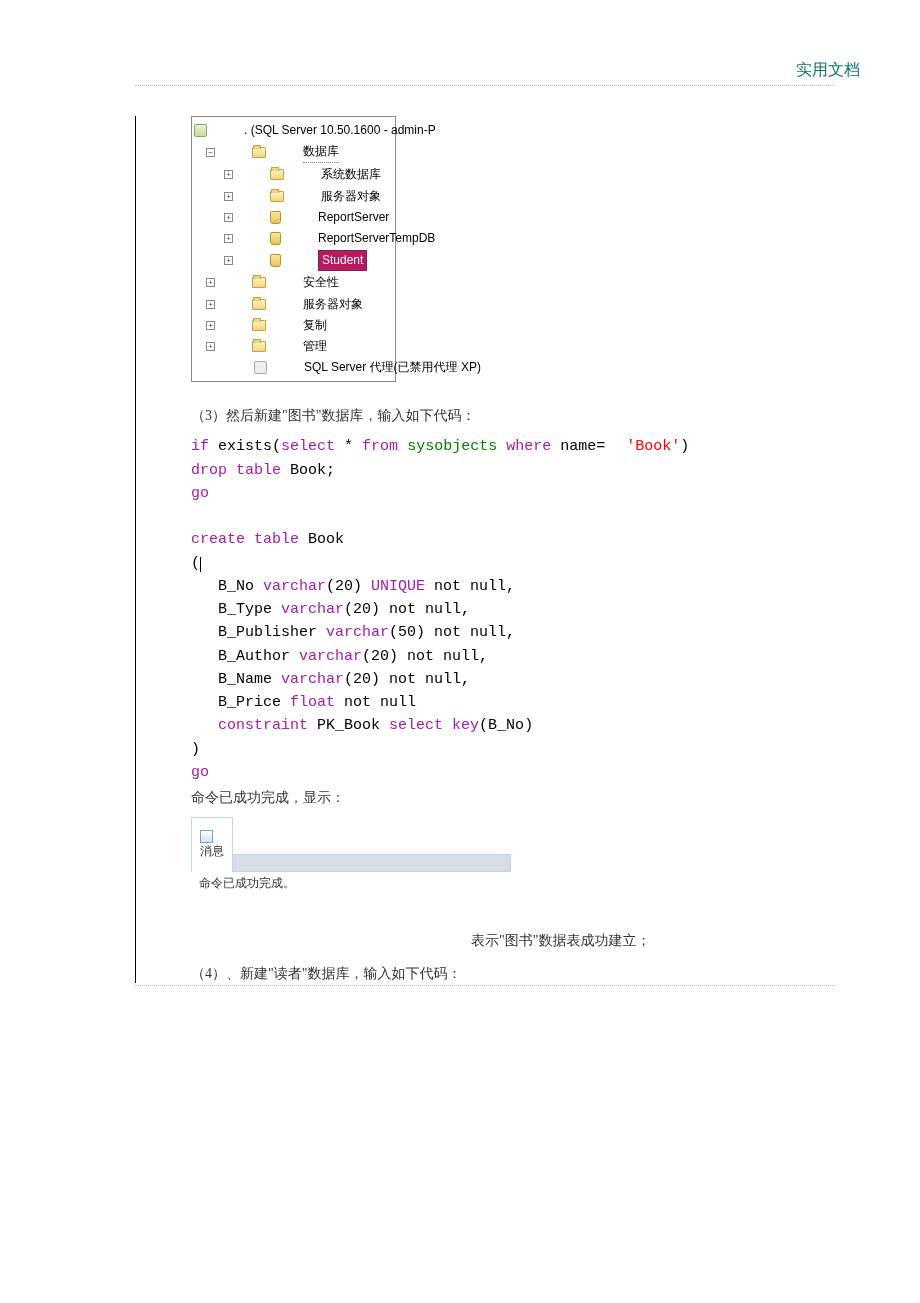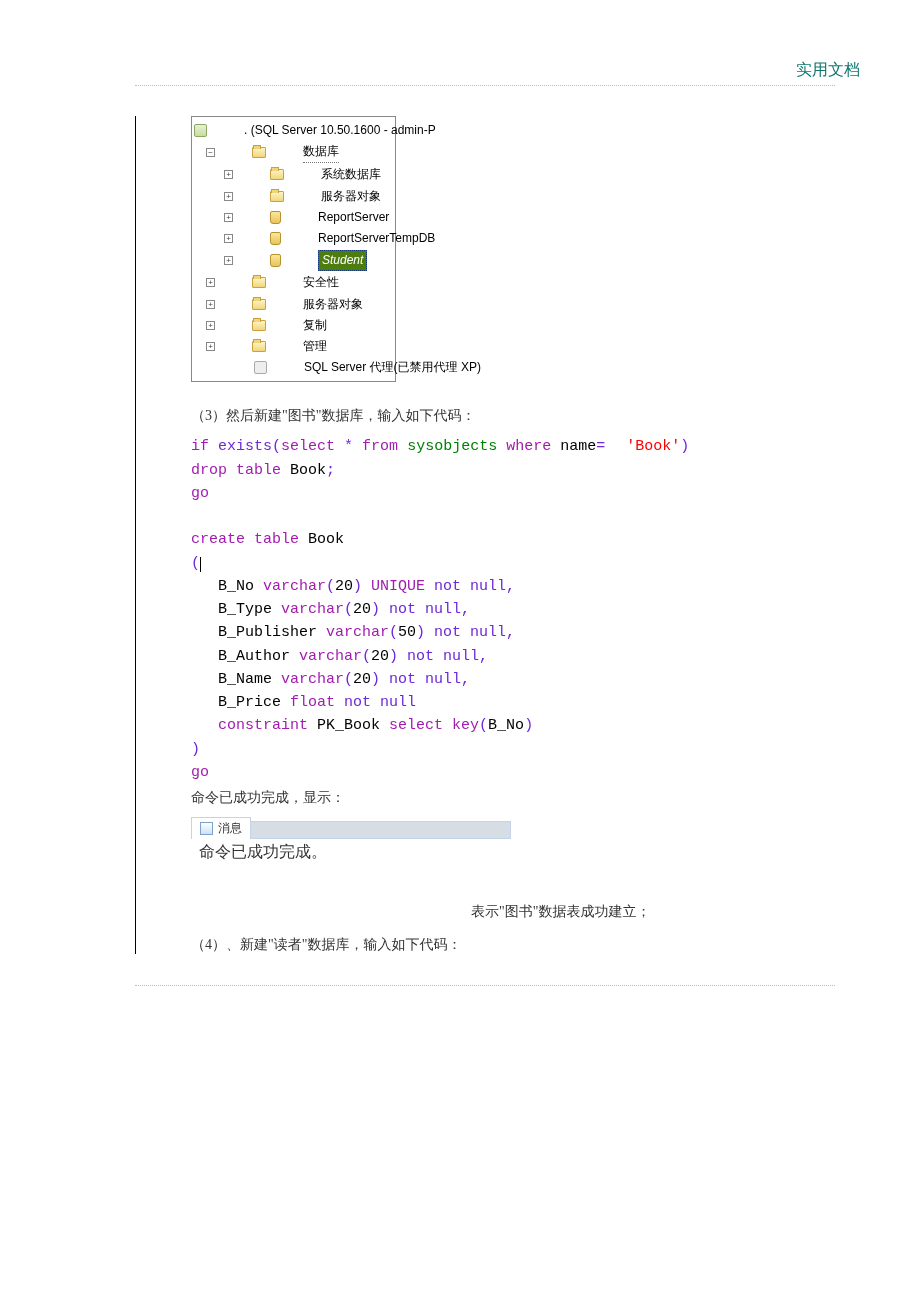--- a/index.html
+++ b/index.html
@@ -98,25 +98,24 @@
     }
     .agent-icon {
       width: 13px; height: 13px;
       background: #eee;
       border: 1px solid #aaa;
       border-radius: 2px;
       margin-right: 4px;
       flex-shrink: 0;
     }
     .selected-label {
-      background: #4d7c0f;
+      background: #be185d;
       color: #fff;
       padding: 0 3px;
       border: 1px dotted #13357a;
-      font-style: italic;
     }
     .dotted-underline {
       border-bottom: 1px dotted #777;
       padding-bottom: 1px;
     }
     
     .body-text {
       margin: 25px 0 10px 55px;
       font-size: 14px;
       color: #333;
@@ -124,62 +123,62 @@
     }
     
     .code-block {
       margin: 5px 0 5px 55px;
       font-family: Consolas, "Courier New", monospace;
       font-size: 15px;
       line-height: 1.55;
       white-space: pre;
     }
     .kw-blue { color: #a21caf; }
-    .kw-gray { color: #6d28d9; }
+    .kw-gray { color: #000000; }
     .kw-green { color: #008000; }
     .kw-red { color: #ff0000; margin-left: 21px; }
     .cursor-caret {
       border-left: 1px solid #000;
       display: inline-block;
       height: 1em;
       vertical-align: text-bottom;
     }
     
     .msg-panel {
       margin: 5px 0 0 55px;
       width: 320px;
     }
     .msg-tab {
       display: inline-flex;
-      align-items: center;
       border: 1px solid #c4d4e6;
       border-bottom: none;
       background: #fff;
-      padding: 2px 8px;
+      padding: 12px 8px;
       font-size: 12px;
       font-family: "SimSun", Tahoma, sans-serif;
       color: #333;
+      flex-direction: column;
     }
     .msg-tab-icon {
       width: 13px; height: 13px;
       background: linear-gradient(#fff, #cde1f5);
       border: 1px solid #7aa3cf;
       margin-right: 5px;
       position: relative;
     }
     .msg-bg {
       background: #d6dde5;
       height: 18px;
       border: 1px solid #c4d4e6;
       border-left: none;
       flex: 1;
     }
     .msg-tabrow { display: flex; align-items: flex-end; }
     .msg-content {
-      font-size: 16px;
+      font-size: 12px;
       font-family: "SimSun", serif;
       color: #333;
       padding: 3px 0 0 8px;
     }
     .result-caption {
       margin: 40px 0 15px 55px;
       padding-left: 280px;
       font-size: 14px;
       color: #333;
       font-family: "SimSun", serif;

